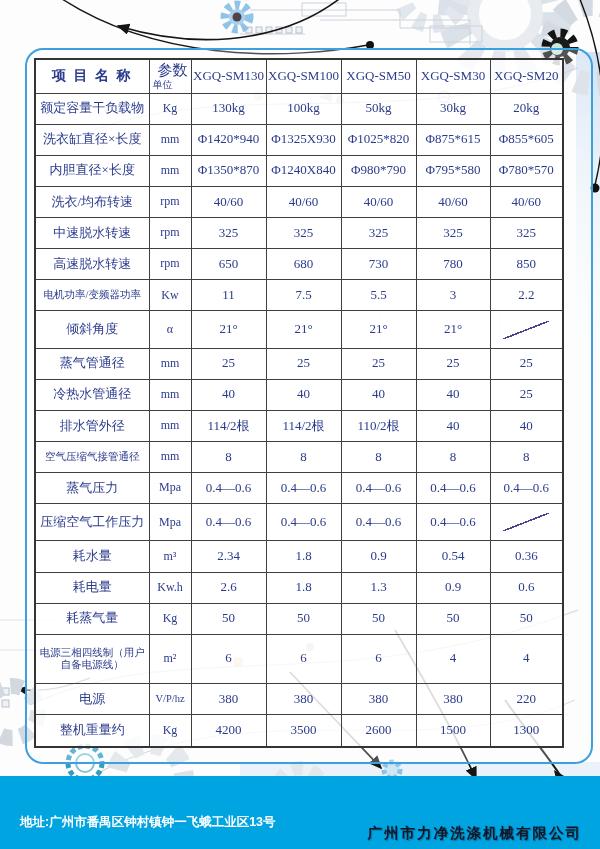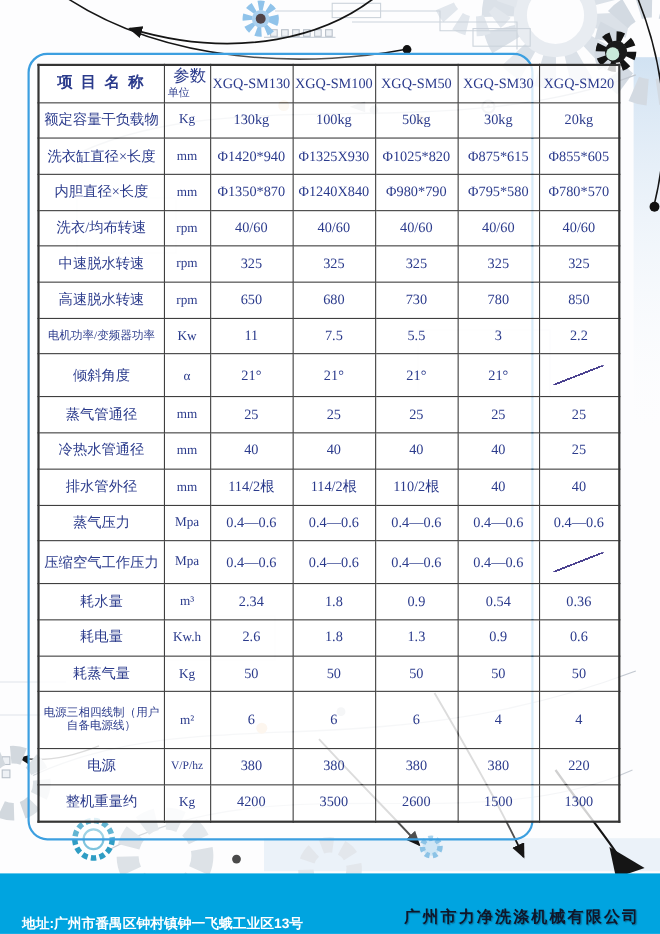--- a/index.html
+++ b/index.html
@@ -7,21 +7,21 @@
     position:relative;
     width:600px;height:849px;
     background:#fdfdfe;
     overflow:hidden;
     font-family:"Liberation Serif", serif;
   }
   .bg{position:absolute;left:0;top:0;z-index:0;}
   
   .frame{
     position:absolute;left:25px;top:48px;
-    width:460px;height:716px;
+    width:568px;height:716px;
     box-sizing:border-box;
     border:2px solid #3c9fe0;
     border-radius:18px;
     z-index:1;
     background:rgba(255,255,255,0.25);
   }
   table.spec{
     position:absolute;left:7px;top:8px;
     width:528px;height:690px;
     border-collapse:collapse;
@@ -60,21 +60,21 @@
   
   .sl{
     width:46px;height:18px;margin:0 auto;
     background:linear-gradient(to bottom right,
       rgba(0,0,0,0) calc(50% - 0.8px), #4b4290 calc(50% - 0.8px),
       #4b4290 calc(50% + 0.8px), rgba(0,0,0,0) calc(50% + 0.8px));
   }
   
   .footer{
     position:absolute;left:0;bottom:0;
-    width:600px;height:55px;
+    width:600px;height:73px;
     background:#00a4e0;
     z-index:2;
     color:#ffffff;
     font-family:"Liberation Sans", sans-serif;
     font-size:12.5px;font-weight:600;
   }
   .footer .lines{position:absolute;left:20px;top:5px;line-height:16.5px;white-space:pre-wrap;}
   .company{
     position:absolute;right:18px;bottom:6px;
     font-size:14.5px;letter-spacing:2px;color:#0f172a;
@@ -308,20 +308,29 @@
           <tr>
             <td class="c-item">排水管外径</td>
             <td class="c-unit">mm</td>
             <td class="c-val">114/2根</td>
             <td class="c-val">114/2根</td>
             <td class="c-val">110/2根</td>
             <td class="c-val">40</td>
             <td class="c-val">40</td>
           </tr>
           <tr>
+            <td class="c-item small">空气压缩气接管通径</td>
+            <td class="c-unit">mm</td>
+            <td class="c-val">8</td>
+            <td class="c-val">8</td>
+            <td class="c-val">8</td>
+            <td class="c-val">8</td>
+            <td class="c-val">8</td>
+          </tr>
+          <tr>
             <td class="c-item">蒸气压力</td>
             <td class="c-unit">Mpa</td>
             <td class="c-val">0.4—0.6</td>
             <td class="c-val">0.4—0.6</td>
             <td class="c-val">0.4—0.6</td>
             <td class="c-val">0.4—0.6</td>
             <td class="c-val">0.4—0.6</td>
           </tr>
           <tr>
             <td class="c-item">压缩空气工作压力</td>

